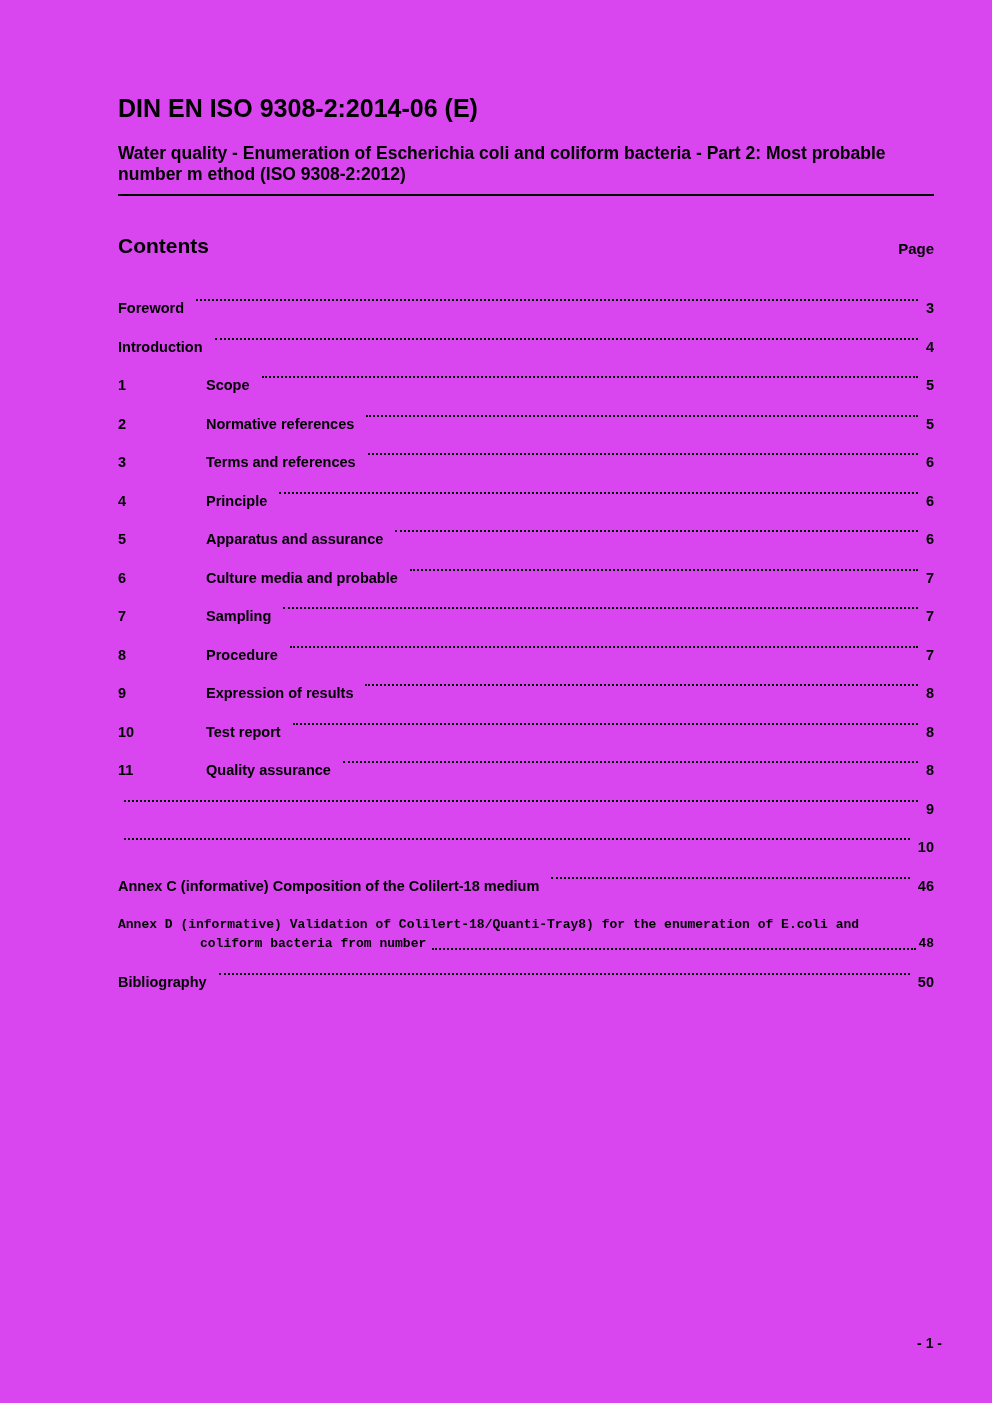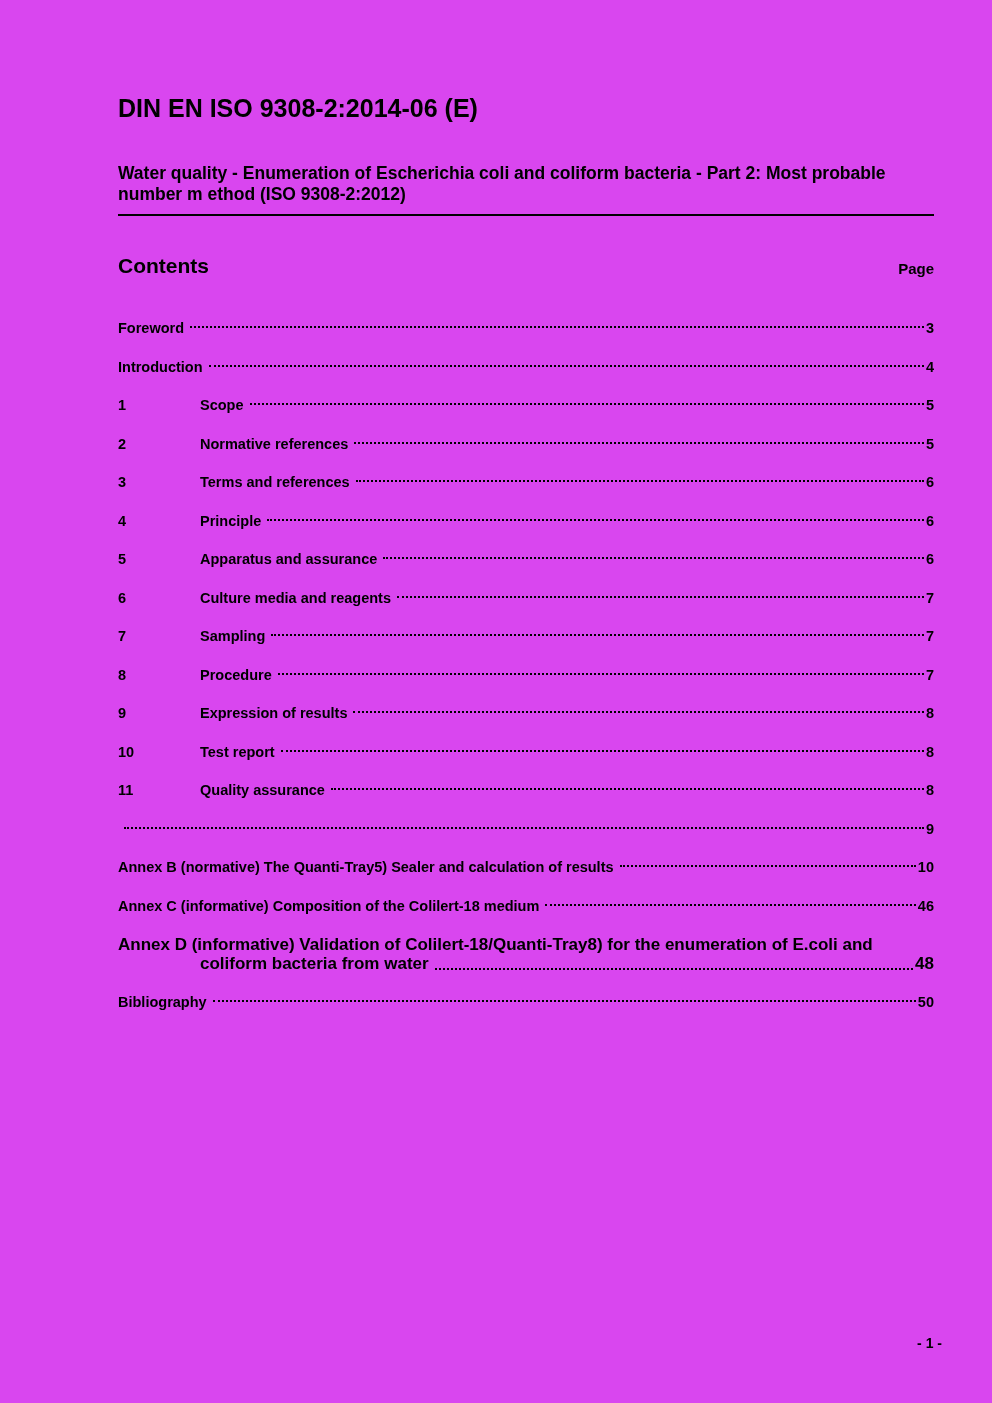--- a/index.html
+++ b/index.html
@@ -24,21 +24,21 @@
     width: 816px;
     padding-top: 95px;
   }
   .doc-title {
     font-size: 25px;
     font-weight: bold;
     margin: 0;
     line-height: 1.1;
   }
   .doc-subtitle {
-    margin-top: 40px;
+    margin-top: 20px;
     font-size: 17.5px;
     font-weight: bold;
     line-height: 1.22;
     border-bottom: 2px solid #000;
     padding-bottom: 9px;
   }
   .contents-head {
     display: flex;
     justify-content: space-between;
     align-items: flex-end;
@@ -52,32 +52,34 @@
   .page-col-label {
     font-size: 15px;
     font-weight: bold;
     line-height: 1.1;
   }
   .toc {
     margin-top: 42px;
   }
   .toc-row {
     display: flex;
-    align-items: center;
+    align-items: flex-start;
     font-size: 14.5px;
     font-weight: bold;
     line-height: 19px;
     margin-bottom: 19.5px;
+    gap: 6px;
   }
   .toc-row-multi {
     display: block;
-    font-size: 17px;
+    font-size: 13px;
     font-weight: bold;
     line-height: 19px;
     margin-bottom: 19.5px;
+    font-family: Liberation Mono, monospace;
   }
   .toc-row-multi .line2-row {
     display: flex;
     align-items: flex-end;
     padding-left: 82px;
   }
   .toc-num {
     flex: none;
     width: 82px;
   }
@@ -161,21 +163,21 @@
 
       <div class="toc-row">
         <span class="toc-num">5</span>
         <span class="toc-label">Apparatus and assurance</span>
         <span class="toc-leader"></span>
         <span class="toc-page">6</span>
       </div>
 
       <div class="toc-row">
         <span class="toc-num">6</span>
-        <span class="toc-label">Culture media and reagents</span>
+        <span class="toc-label">Culture media and probable</span>
         <span class="toc-leader"></span>
         <span class="toc-page">7</span>
       </div>
 
       <div class="toc-row">
         <span class="toc-num">7</span>
         <span class="toc-label">Sampling</span>
         <span class="toc-leader"></span>
         <span class="toc-page">7</span>
       </div>
@@ -207,35 +209,34 @@
         <span class="toc-leader"></span>
         <span class="toc-page">8</span>
       </div>
 
       <div class="toc-row">
         <span class="toc-leader"></span>
         <span class="toc-page">9</span>
       </div>
 
       <div class="toc-row">
-        <span class="toc-label">Annex B (normative) The Quanti-Tray5) Sealer and calculation of results</span>
         <span class="toc-leader"></span>
         <span class="toc-page">10</span>
       </div>
 
       <div class="toc-row">
         <span class="toc-label">Annex C (informative) Composition of the Colilert-18 medium</span>
         <span class="toc-leader"></span>
         <span class="toc-page">46</span>
       </div>
 
       <div class="toc-row-multi">
         <div class="line1">Annex D (informative) Validation of Colilert-18/Quanti-Tray8) for the enumeration of E.coli and</div>
         <div class="line2-row">
-          <span class="toc-label">coliform bacteria from water</span>
+          <span class="toc-label">coliform bacteria from number</span>
           <span class="toc-leader"></span>
           <span class="toc-page">48</span>
         </div>
       </div>
 
       <div class="toc-row">
         <span class="toc-label">Bibliography</span>
         <span class="toc-leader"></span>
         <span class="toc-page">50</span>
       </div>

